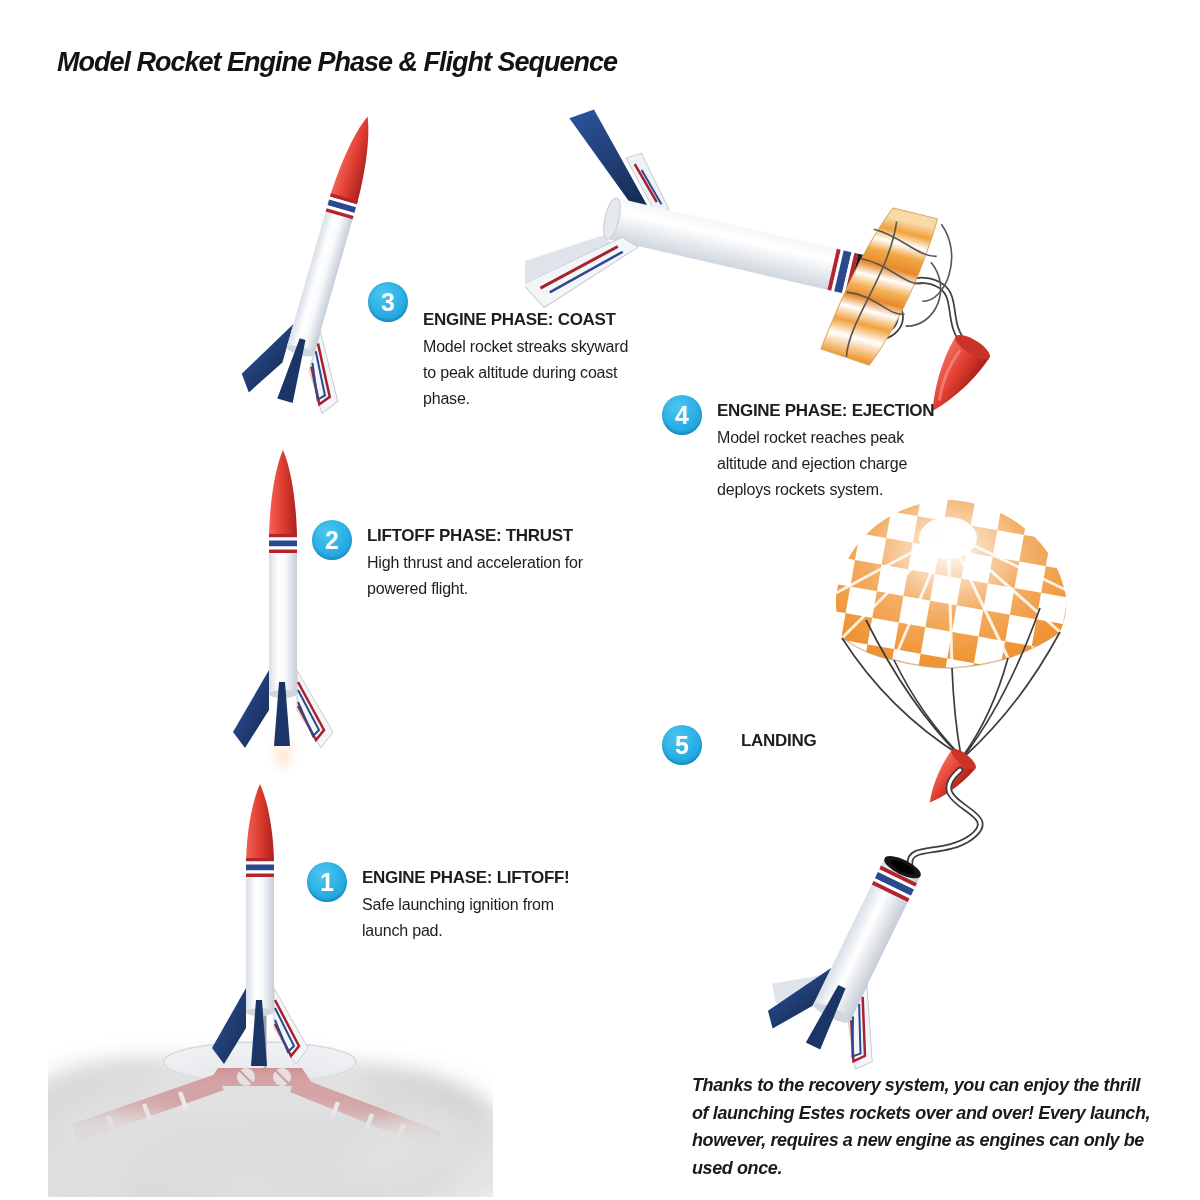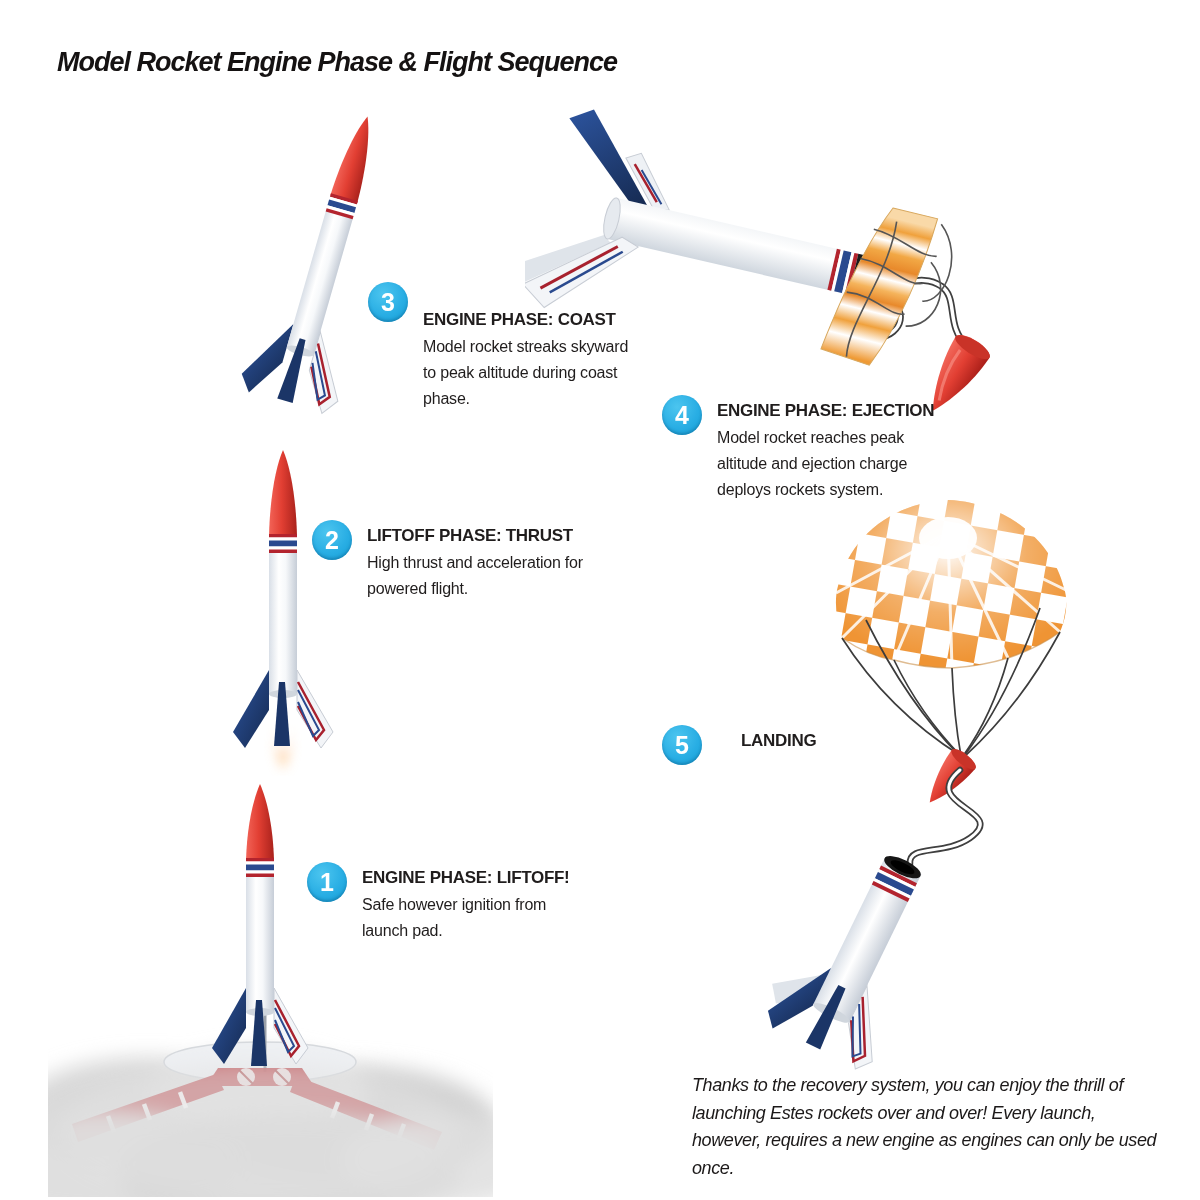--- a/index.html
+++ b/index.html
@@ -21,21 +21,21 @@
   .step-text{padding-top:6px;}
   .step-text h3{margin:0;font-size:17px;font-weight:700;letter-spacing:-0.3px;color:#201d1d;}
   .step-text p{margin:4px 0 0;font-size:16px;line-height:26px;letter-spacing:-0.2px;color:#201d1d;}
   #step3{left:368px;top:282px;} #step3 .step-text{width:206px;margin-top:22px;}
   #step4{left:662px;top:395px;} #step4 .step-text{width:236px;}
   #step2{left:312px;top:520px;} #step2 .step-text{width:238px;}
   #step5{left:662px;top:725px;} #step5 .step-text{width:180px;margin-left:24px;}
   #step1{left:307px;top:862px;} #step1 .step-text{width:216px;}
   .footer{
     position:absolute;left:692px;top:1072px;width:465px;z-index:2;
-    font-size:18px;line-height:27.5px;font-weight:400;font-style:italic;
+    font-size:18px;line-height:27.5px;font-weight:700;font-style:italic;
     letter-spacing:-0.4px;color:#1c1919;
   }
   .illus{position:absolute;z-index:1;}
   #illus-coast{left:235px;top:105px;}
   #illus-ejection{left:525px;top:100px;}
   #illus-thrust{left:198px;top:446px;}
   #illus-parachute{left:758px;top:488px;}
   #illus-liftoff{left:48px;top:772px;}
 </style>
 </head>
@@ -384,19 +384,19 @@
     <div class="badge">5</div>
     <div class="step-text">
       <h3>LANDING</h3>
     </div>
   </div>
 
   <div class="step" id="step1">
     <div class="badge">1</div>
     <div class="step-text">
       <h3>ENGINE PHASE: LIFTOFF!</h3>
-      <p>Safe however ignition from launch pad.</p>
+      <p>Safe launching ignition from launch pad.</p>
     </div>
   </div>
 
   <div class="footer">Thanks to the recovery system, you can enjoy the thrill of launching Estes rockets over and over! Every launch, however, requires a new engine as engines can only be used once.</div>
 
 </div>
 
 </body></html>

